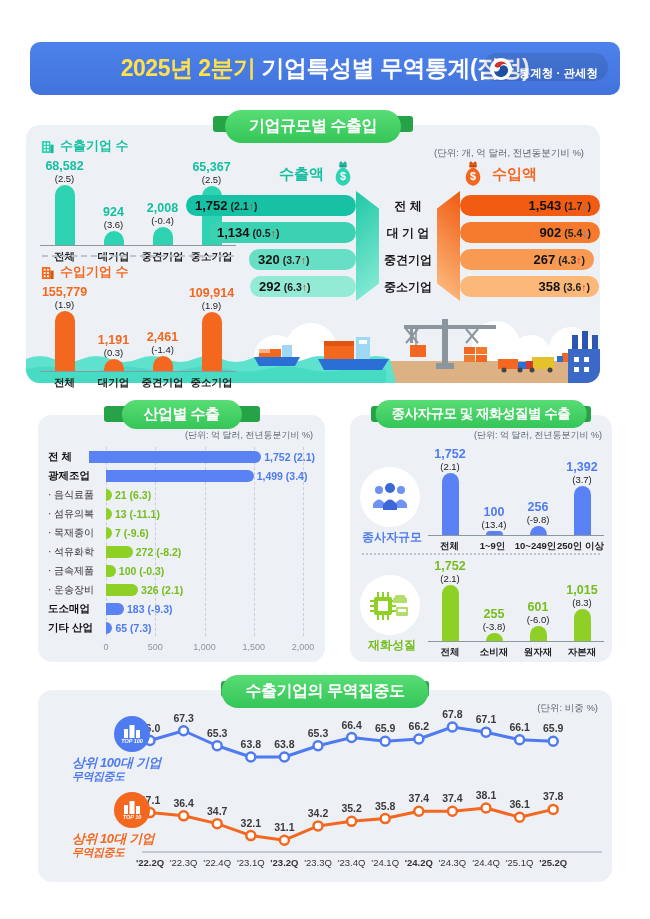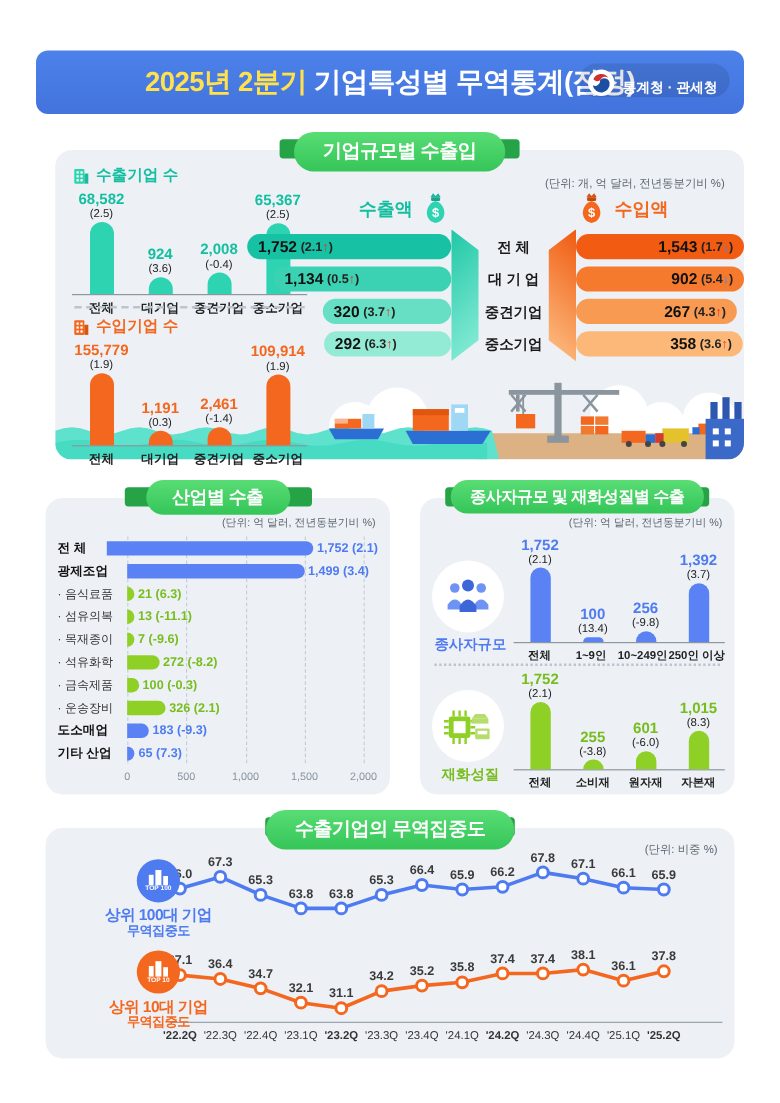--- a/index.html
+++ b/index.html
@@ -13,21 +13,21 @@
   .hdr-logo{position:absolute;right:12px;top:11px;display:flex;align-items:flex-end;gap:6px;background:rgba(0,0,0,0.10);border-radius:16px;padding:4px 10px 0 6px;}
   .hdr-logo .agency{color:#fff;font-size:11.5px;font-weight:700;white-space:nowrap;}
 
   
   .card{position:absolute;background:#edf1f6;border-radius:14px;}
   .pill{position:absolute;top:-15px;left:50%;transform:translateX(-50%);background:linear-gradient(180deg,#58dd74,#35c558);color:#fff;font-weight:800;white-space:nowrap;padding:6px 24px;border-radius:20px;font-size:16px;z-index:3;letter-spacing:-0.5px;}
   .wing{position:absolute;top:-9px;width:26px;height:16px;background:#27a347;z-index:2;border-radius:3px;}
   .unit{position:absolute;font-size:9.5px;color:#5c6670;z-index:2;}
 
   
-  #card-size{left:46px;top:125px;width:574px;height:258px;}
+  #card-size{left:26px;top:125px;width:574px;height:258px;}
   .illus-clip{position:absolute;inset:0;border-radius:14px;overflow:hidden;z-index:0;}
   .c1-left{position:absolute;left:14px;top:12px;width:196px;z-index:2;}
   .mini-head{display:flex;align-items:center;gap:5px;font-size:13px;font-weight:800;margin-bottom:4px;}
   .teal-t{color:#14bfa0;} .orange-t{color:#f4671f;}
   .blue-t{color:#4f7bf0;} .green-t{color:#76bd1d;}
   .mini-cols{display:flex;align-items:flex-end;height:86px;}
   .mini-col{flex:1;display:flex;flex-direction:column;align-items:center;justify-content:flex-end;}
   .mini-val{font-size:12.5px;font-weight:800;line-height:13px;white-space:nowrap;}
   .mini-chg{font-size:9.5px;color:#222;line-height:11px;margin-bottom:1px;}
   .mini-bar{width:20px;border-radius:10px 10px 0 0;}
@@ -76,21 +76,21 @@
   .sub-icon-label{position:absolute;width:84px;text-align:center;font-size:12px;font-weight:800;z-index:2;}
   .sub-chart{position:absolute;left:78px;width:176px;z-index:2;}
   #worker-chart{top:34px;} #goods-chart{top:146px;}
   #worker-chart .mini-cols{height:86px;} #goods-chart .mini-cols{height:80px;}
   #worker-chart .mini-bar,#goods-chart .mini-bar{width:17px;}
   #worker-chart .mini-cats span,#goods-chart .mini-cats span{font-size:9.5px;font-weight:700;}
   .dot-sep{position:absolute;left:12px;right:12px;top:138px;border-top:2px dotted #bcc5cf;z-index:1;}
 
   
   #card-conc{left:38px;top:690px;width:574px;height:192px;}
-  .legend{position:absolute;z-index:2;width:120px;text-align:center;}
+  .legend{position:absolute;z-index:2;width:120px;font-style:italic;}
   #legend-100{left:34px;top:26px;} #legend-10{left:34px;top:102px;}
   .legend .circ{width:36px;height:36px;border-radius:50%;margin:0 auto 3px;display:flex;flex-direction:column;align-items:center;justify-content:center;color:#fff;}
   .circ-blue{background:#4f7bf0;} .circ-orange{background:#f4671f;}
   .legend .badge{font-size:5.5px;font-weight:800;line-height:6px;}
   .legend .l1{font-size:13px;font-weight:800;line-height:15px;letter-spacing:-0.5px;}
   .legend .l2{font-size:11px;font-weight:700;line-height:13px;letter-spacing:-0.5px;}
   #conc-svg{position:absolute;inset:0;z-index:1;}
 </style>
 </head>
 <body>

